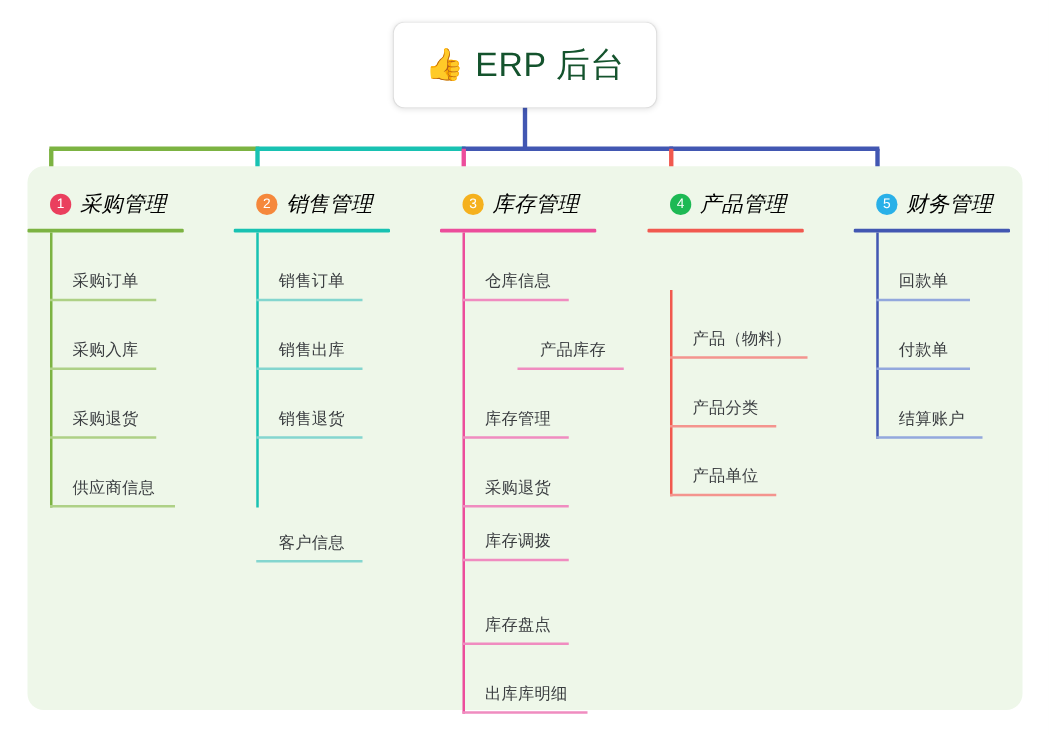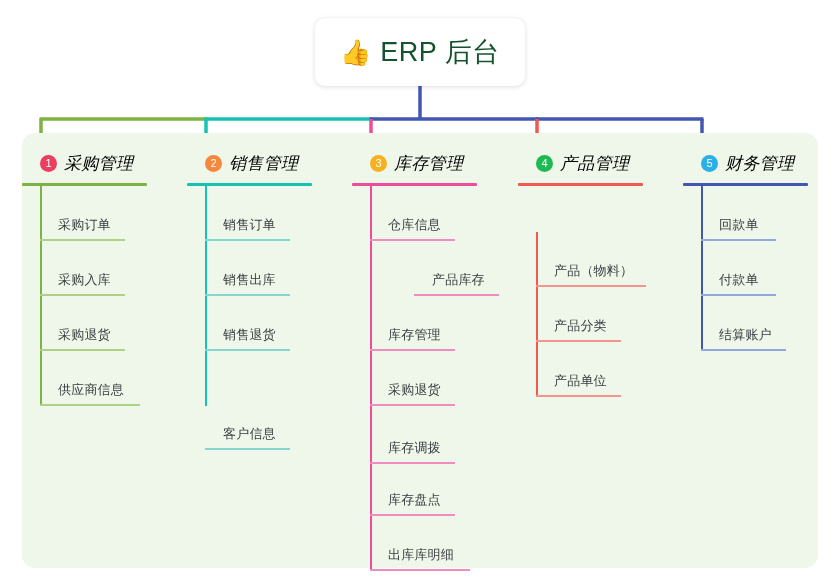--- a/index.html
+++ b/index.html
@@ -224,21 +224,21 @@
           <div class="leaf-rule" style="width: 85px; background: rgb(240, 140, 192);"></div>
         </div>
         <div class="leaf" style="top: 110px; width: 85px;">
           <span class="leaf-label">库存管理</span>
           <div class="leaf-rule" style="width: 85px; background: rgb(240, 140, 192);"></div>
         </div>
         <div class="leaf" style="top: 165px; width: 85px;">
           <span class="leaf-label">采购退货</span>
           <div class="leaf-rule" style="width: 85px; background: rgb(240, 140, 192);"></div>
         </div>
-        <div class="leaf" style="top: 223px; width: 85px; padding-left: 23px;">
+        <div class="leaf" style="top: 208px; width: 85px; padding-left: 23px;">
           <span class="leaf-label">库存调拨</span>
           <div class="leaf-rule" style="width: 85px; background: rgb(240, 140, 192);"></div>
         </div>
         <div class="leaf" style="top: 275px; width: 85px;">
           <span class="leaf-label">库存盘点</span>
           <div class="leaf-rule" style="width: 85px; background: rgb(240, 140, 192);"></div>
         </div>
         <div class="leaf" style="top: 330px; width: 100px;">
           <span class="leaf-label">出库库明细</span>
           <div class="leaf-rule" style="width: 100px; background: rgb(240, 140, 192);"></div>

